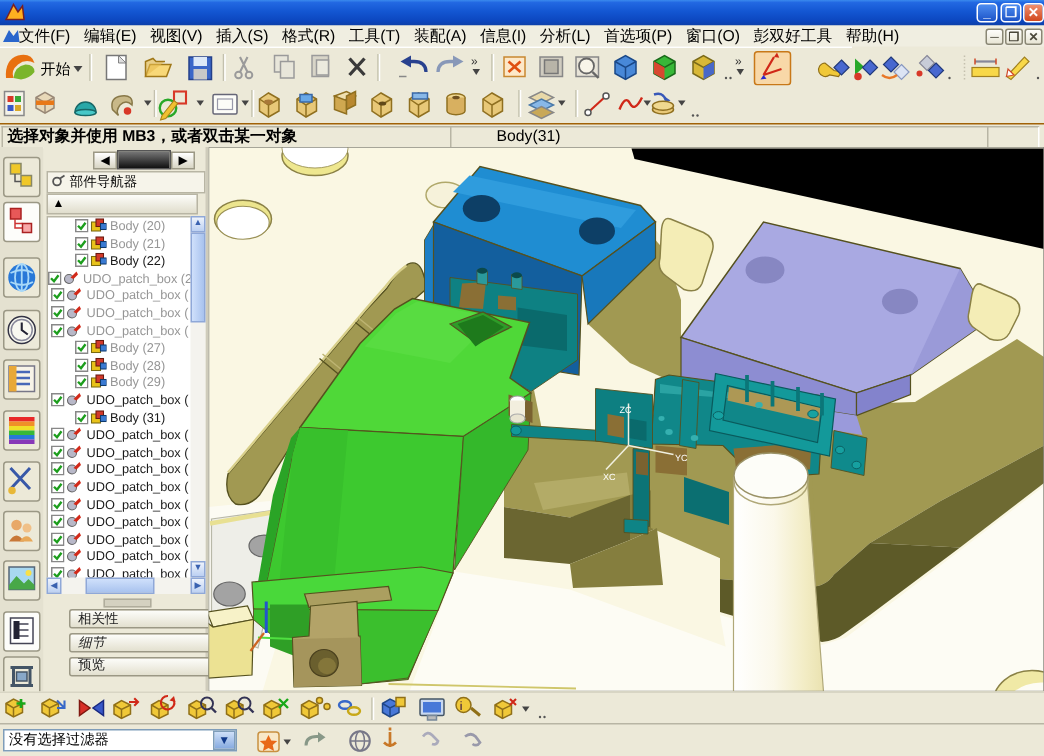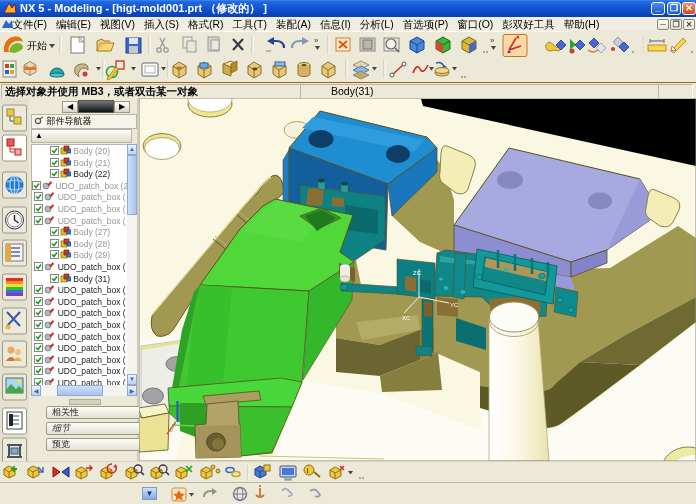--- a/index.html
+++ b/index.html
@@ -31,21 +31,20 @@
 .b{color:#1a1a1a;}
 .secbar{position:absolute;left:17px;width:101px;height:13px;background:linear-gradient(180deg,#fdfdfa,#e3e0cf);border:1px solid #9b9885;border-radius:2px;box-sizing:border-box;font-size:9px;line-height:11px;padding-left:5px;color:#222;}
 .secbar .chev{position:absolute;right:3px;top:0;font-size:8px;color:#444;}
 </style>
 </head>
 <body>
 <div id="title" class="abs">
   <svg class="abs" style="left:3px;top:2px" width="14" height="13">
       <polygon points="1,11 6,1 9,6 12,2 13,11" fill="#ffb020" stroke="#7a2020" stroke-width="1"></polygon>
     </svg>
-  <span class="txt">NX 5 - Modeling - [higt-mold001.prt  （修改的） ]</span>
   <div class="tbtn" style="left:651px;background:linear-gradient(180deg,#4e8df0,#1c54c8);">_</div>
   <div class="tbtn" style="left:667px;background:linear-gradient(180deg,#4e8df0,#1c54c8);">❐</div>
   <div class="tbtn" style="left:682px;background:linear-gradient(180deg,#f09070,#d2491e);">✕</div>
 </div>
 <div id="menubar" class="abs">
   <svg class="abs" style="left:2px;top:2px" width="12" height="11">
       <polygon points="0,9 4,1 7,5 10,1 11,9" fill="#2a66cc"></polygon>
     </svg>
   <span style="margin-left:8px">文件(F)</span><span>编辑(E)</span><span>视图(V)</span><span>插入(S)</span><span>格式(R)</span><span>工具(T)</span><span>装配(A)</span><span>信息(I)</span><span>分析(L)</span><span>首选项(P)</span><span>窗口(O)</span><span>彭双好工具</span><span>帮助(H)</span>
   <div class="wbtn" style="left:657px;">─</div>
@@ -429,21 +428,21 @@
 
   <div class="abs" style="left:2px;top:287px;width:106px;height:11px;background:#f4f3ee;">
    <div class="abs" style="left:0;top:0;width:10px;height:11px;background:linear-gradient(180deg,#eef3fc,#bcd0f2);border:1px solid #8fa8d8;box-sizing:border-box;color:#3a62b0;font-size:6px;text-align:center;line-height:10px;">◀</div>
    <div class="abs" style="left:26px;top:0;width:46px;height:11px;background:linear-gradient(180deg,#cfe0fb,#a8c2ee);border:1px solid #8fa8d8;box-sizing:border-box;"></div>
    <div class="abs" style="left:96px;top:0;width:10px;height:11px;background:linear-gradient(180deg,#eef3fc,#bcd0f2);border:1px solid #8fa8d8;box-sizing:border-box;color:#3a62b0;font-size:6px;text-align:center;line-height:10px;">▶</div>
   </div>
 
   <div class="abs" style="left:40px;top:301px;width:30px;height:4px;background:#d4d1c0;border:1px solid #b0ad9c;"></div>
   <div class="secbar" style="top:308px;">相关性<span class="chev">⤵</span></div>
   <div class="secbar" style="top:324px;font-style:italic;">细节<span class="chev">⤵</span></div>
-  <div class="secbar" style="top:340px;">预览<span class="chev">⤵</span></div>
+  <div class="secbar" style="top:340px;font-family:Liberation Mono, monospace;">预览<span class="chev">⤵</span></div>
 </div>
 
 <div id="viewport" class="abs"><svg width="557" height="363" viewBox="139 98 557 363" id="svgV">
       <rect x="139" y="98" width="557" height="363" fill="#faf7e3"></rect>
       <polygon points="139,338 180,334 205,360 175,461 139,461" fill="#fcfbf3"></polygon>
       <polygon points="273,461 303,381 380,393 489,433 489,461" fill="#fdfcf4"></polygon>
       <polygon points="480,410 548,430 564,425 640,367 696,324 696,461 489,461" fill="#fdfcf4"></polygon>
       <polygon points="421,99 696,99 696,166 423,106" fill="#000"></polygon>
       <ellipse cx="210" cy="104" rx="22" ry="13" fill="#eee78f" stroke="#8a8146" stroke-width="1"></ellipse>
       <ellipse cx="210" cy="99" rx="22" ry="13" fill="#ffffff" stroke="#9a9156" stroke-width="0.6"></ellipse>
@@ -616,20 +615,21 @@
       <text x="306.5" y="11" font-size="8" fill="#204">i</text>
       <path d="M314 10 l6 5" stroke="#907018" stroke-width="2"></path>
       <path d="M330 8 l5 -3 l6 3 l0 6 l-6 3 l-5 -3 z" fill="#f0c838" stroke="#907018"></path>
       <path d="M330 8 l5 3 l6 -3 M335 11 l0 6" stroke="#907018" fill="none"></path>
       <path d="M340 4 l4 4 m-4 0 l4 -4" stroke="#d02818" stroke-width="1.4"></path>
       <path d="M348 9 l5 0 l-2.5 3.5 z" fill="#444"></path>
       <circle cx="360" cy="16" r="0.8" fill="#555"></circle>
       <circle cx="363" cy="16" r="0.8" fill="#555"></circle>
     </svg></div>
 <div id="status" class="abs">
+  <div class="abs" style="left:2px;top:3px;width:156px;height:15px;background:#fff;border:1px solid #7f9db9;box-sizing:border-box;font-size:9.5px;line-height:13px;padding-left:3px;">没有选择过滤器</div>
   <div class="abs" style="left:142px;top:4px;width:15px;height:13px;background:linear-gradient(180deg,#cfe0f8,#86aae0);border:1px solid #7f9db9;box-sizing:border-box;color:#123a8a;font-size:8px;text-align:center;line-height:11px;">▼</div>
   <svg class="abs" style="left:160px;top:0" width="250" height="22" id="svgS">
       <rect x="12" y="5" width="14" height="13" rx="2" fill="#f8e8c8" stroke="#c89040"></rect>
       <path d="M19 7 l1.8 3.6 l4 .4 l-3 2.7 l.9 3.9 l-3.7 -2 l-3.7 2 l.9 -3.9 l-3 -2.7 l4 -.4 z" fill="#e86818"></path>
       <path d="M29 10 l5 0 l-2.5 3.5 z" fill="#444"></path>
       <path d="M44 14 q0 -6 7 -6 l3 0" fill="none" stroke="#889888" stroke-width="2"></path>
       <path d="M52 5 l5 3.5 l-5 3.5 z" fill="#889888"></path>
       <circle cx="80" cy="11" r="6.5" fill="none" stroke="#778" stroke-width="1.4"></circle>
       <ellipse cx="80" cy="11" rx="3" ry="6.5" fill="none" stroke="#778" stroke-width="1"></ellipse>
       <line x1="73.5" y1="11" x2="86.5" y2="11" stroke="#778"></line>

